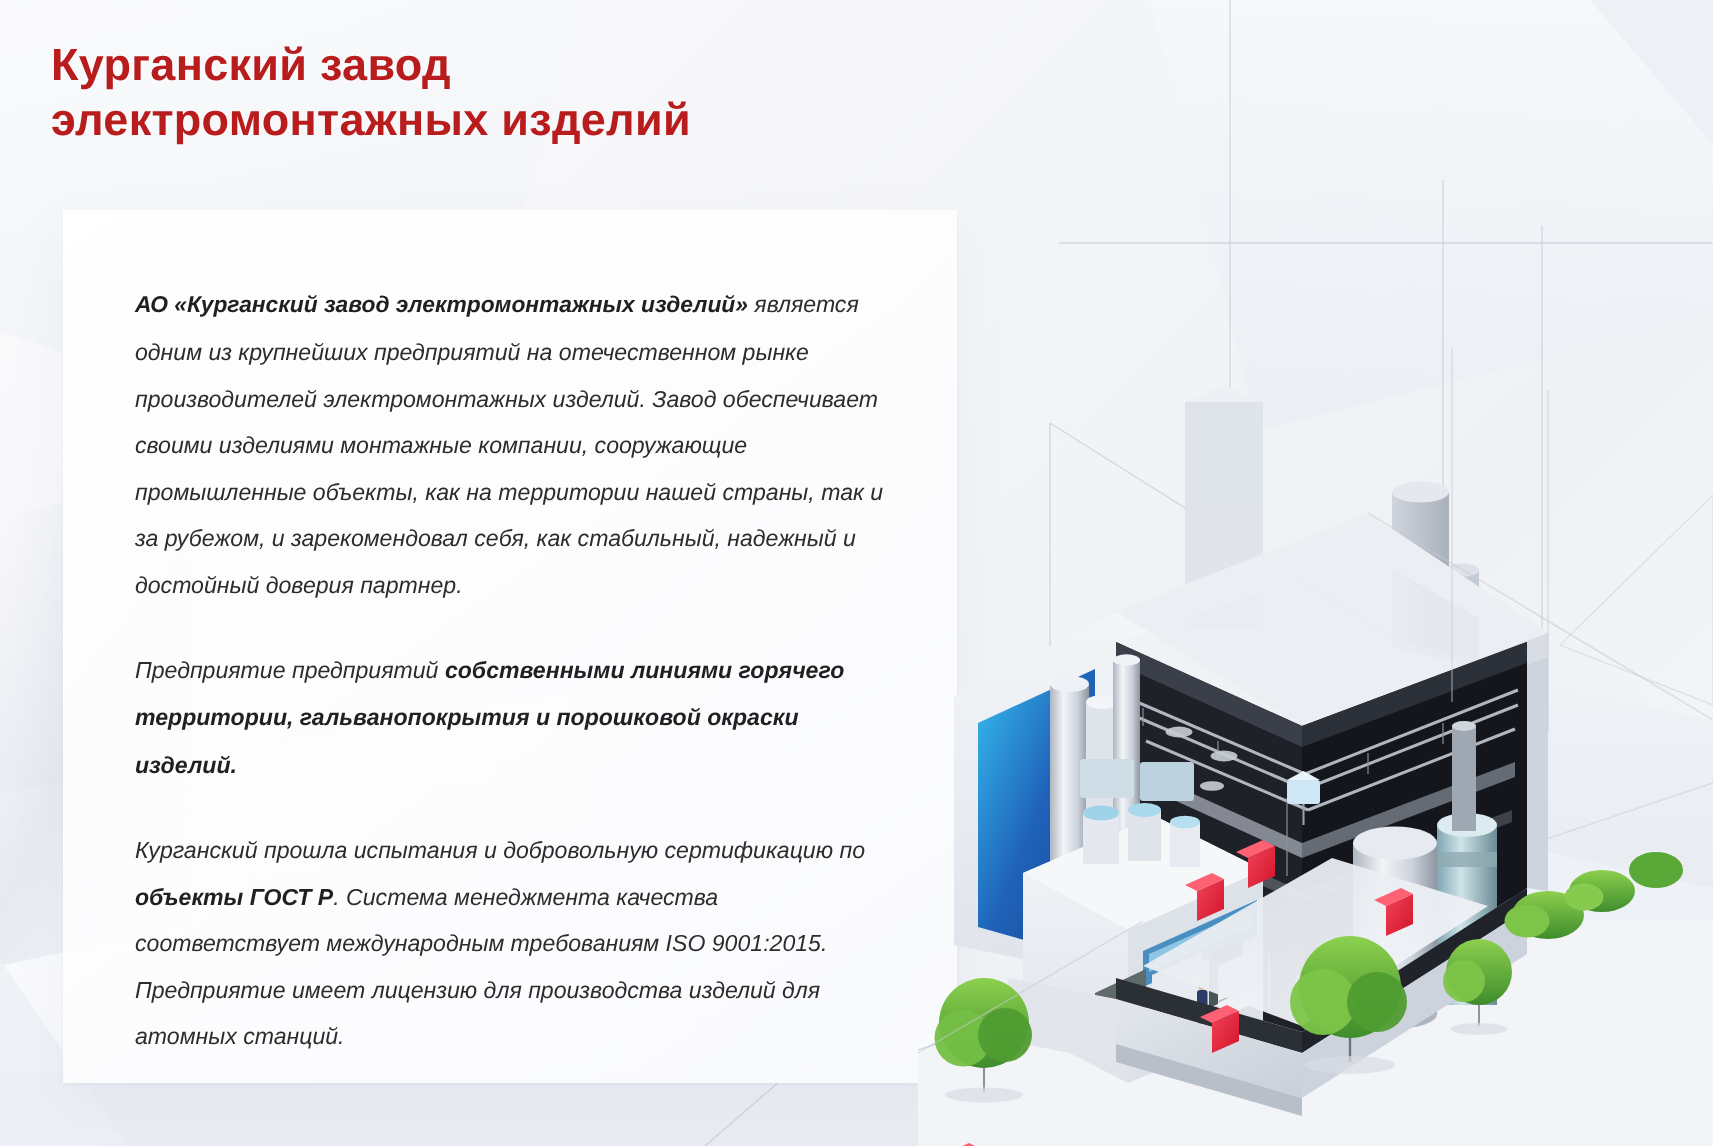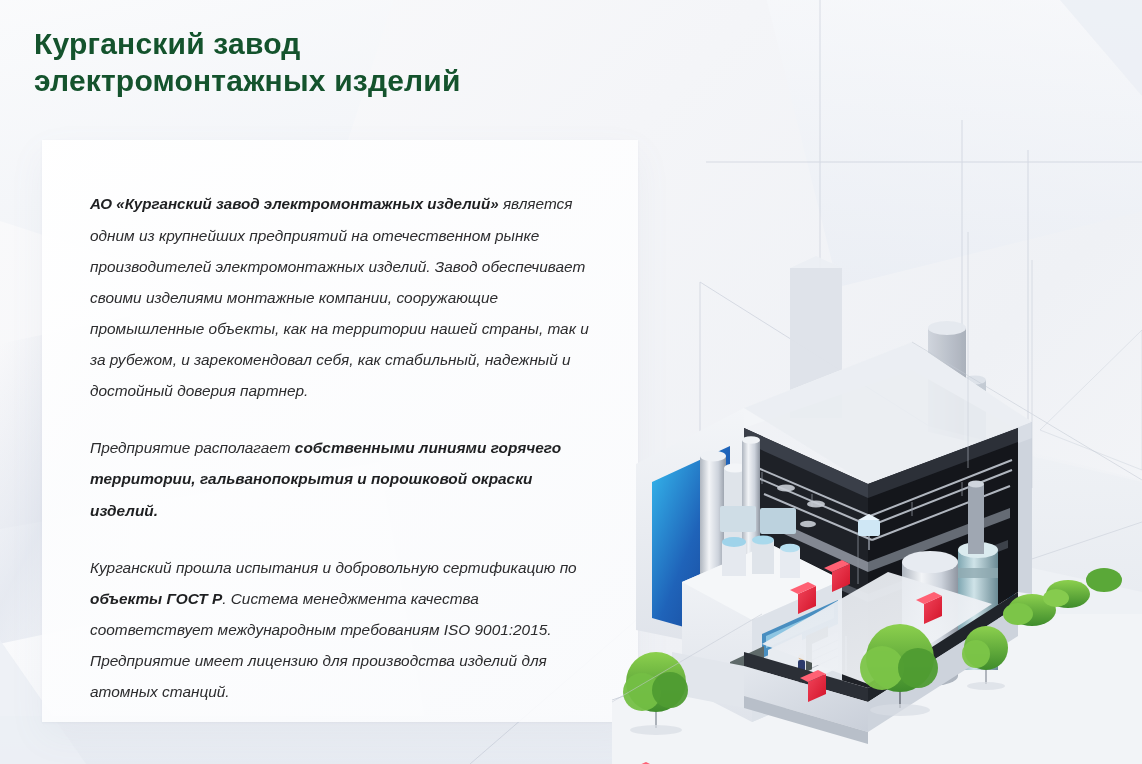--- a/index.html
+++ b/index.html
@@ -41,21 +41,21 @@
     position: absolute; left: 0; top: 330px; width: 130px; height: 300px;
     background: linear-gradient(120deg, rgba(255,255,255,0), rgba(214,220,232,.55), rgba(255,255,255,0));
     transform: skewY(-12deg);
   }
 
   
   .header { position: absolute; left: 34px; top: 26px; display: flex; align-items: center; gap: 22px; }
   .logo { width: 56px; height: 70px; flex: 0 0 auto; }
   .title {
     font-weight: bold; font-size: 30px; line-height: 1.23;
-    color: #14532d; letter-spacing: .2px; white-space: pre-line;
+    color: #b91c1c; letter-spacing: .2px; white-space: pre-line;
   }
 
   
   .card {
     position: absolute; left: 42px; top: 140px;
     width: 596px; height: 582px;
     background: linear-gradient(145deg, rgba(255,255,255,.96), rgba(250,251,253,.90));
     box-shadow: 0 1px 2px rgba(120,132,155,.07), 0 14px 34px rgba(130,142,165,.07);
   }
   .card-inner { padding: 48px 44px 0 48px; }
@@ -104,21 +104,21 @@
     <div class="title">Курганский завод
 электромонтажных изделий</div>
   </div>
 
   <div class="card">
     <div class="card-inner">
       <p class="para lead">
         <b>АО «Курганский завод электромонтажных изделий»</b><span> является одним из крупнейших предприятий на отечественном рынке производителей электромонтажных изделий. Завод обеспечивает своими изделиями монтажные компании, сооружающие промышленные объекты, как на территории нашей страны, так и за рубежом, и зарекомендовал себя, как стабильный, надежный и достойный доверия партнер.</span>
       </p>
       <p class="para">
-        <span>Предприятие располагает </span><b>собственными линиями горячего территории, гальванопокрытия и порошковой окраски изделий.</b><span></span>
+        <span>Предприятие предприятий </span><b>собственными линиями горячего территории, гальванопокрытия и порошковой окраски изделий.</b><span></span>
       </p>
       <p class="para">
         <span>Курганский прошла испытания и добровольную сертификацию по </span><b>объекты ГОСТ Р</b><span>. Система менеджмента качества соответствует международным требованиям ISO 9001:2015. Предприятие имеет лицензию для производства изделий для атомных станций.</span>
       </p>
     </div>
   </div>
 
   <div class="illus">
     <svg viewBox="0 0 530 532" width="530" height="532">
       <defs>

